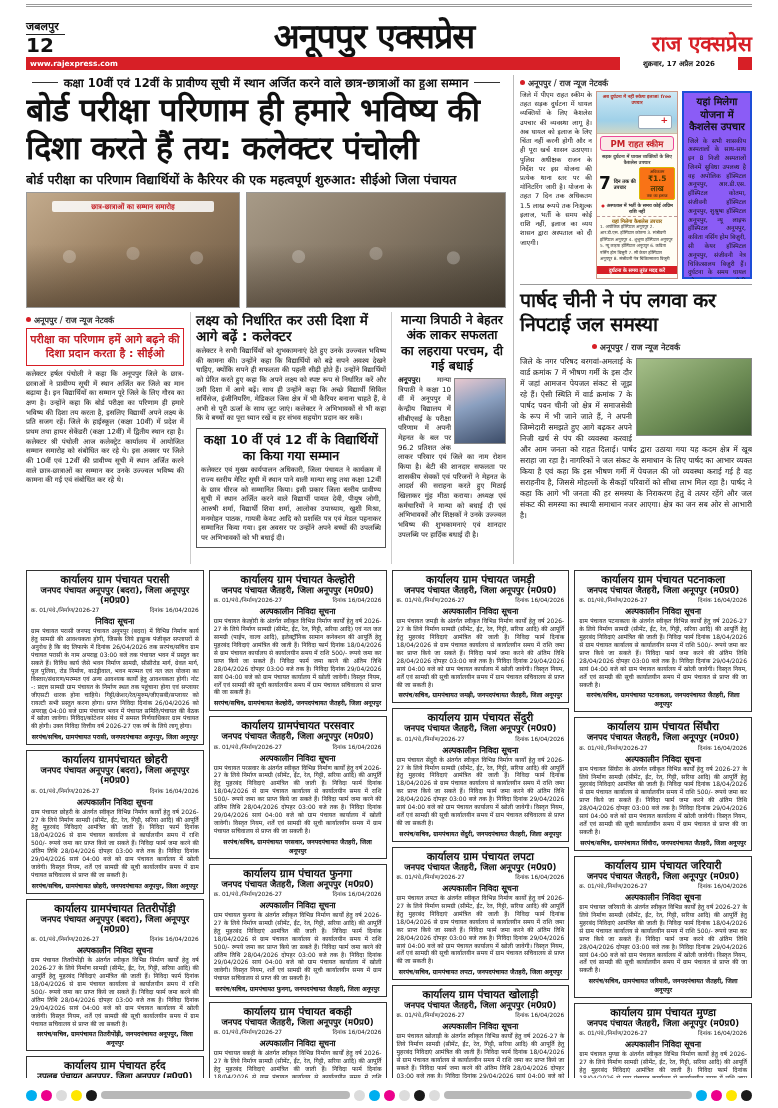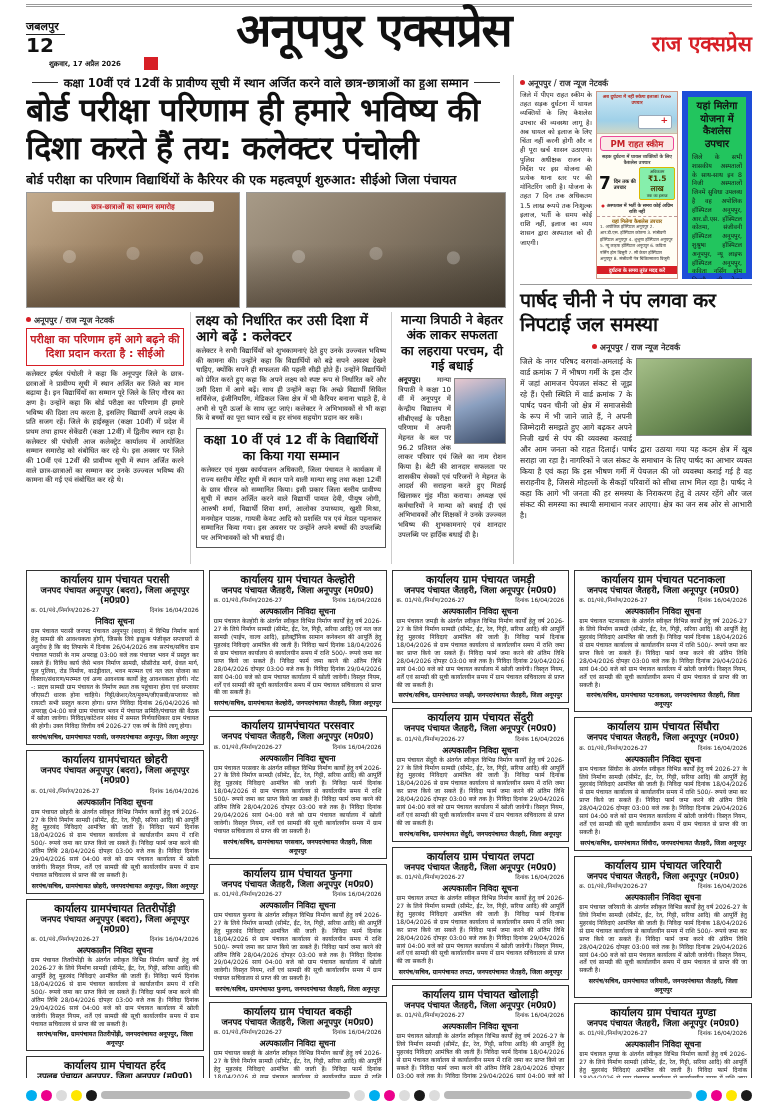--- a/index.html
+++ b/index.html
@@ -6,21 +6,21 @@
   html,body { width: 778px; background:#f2f2f2; }
   body { font-family: "DejaVu Sans", sans-serif; color:#111; }
   .page { width:778px; height:1108px; background:#fff; overflow:hidden; position:relative; padding:4px 26px 0 26px; }
   .toprule { border-top:1px solid #999; border-bottom:1px solid #999; height:3px; margin-bottom:2px; }
 
   
   .hdr { display:flex; align-items:flex-end; height:46px; }
   .hdr-left { width:120px; }
   .hdr-city { font-size:11px; font-weight:bold; border-bottom:1px solid #222; display:inline-block; padding:0 6px 1px 0; }
   .hdr-page { font-size:20px; font-weight:bold; line-height:1; }
-  .hdr-mast { flex:1; text-align:center; font-size:46px; font-weight:900; letter-spacing:-1px; line-height:1; padding-bottom:2px;margin-top:28px; }
+  .hdr-mast { flex:1; text-align:center; font-size:34px; font-weight:900; letter-spacing:-1px; line-height:1; padding-bottom:2px;margin-top:28px; }
   .hdr-right { width:150px; text-align:right; }
   .hdr-brand { font-size:21px; font-weight:900; color:#d71f26; line-height:1; }
   .redbar-row { display:flex; align-items:stretch; height:13px; margin-top:2px; }
   .redbar { background:#d71f26; color:#fff; font-size:7.5px; font-weight:bold; flex:1; display:flex; align-items:center; padding-left:4px; }
   .date-cell { width:118px; font-size:7px; font-weight:bold; text-align:center; display:flex; align-items:center; justify-content:center; }
   .red-sq { width:14px; background:#d71f26; }
 
   
   .topsec { display:flex; gap:7px; margin-top:5px; height:489px; overflow:hidden; }
   .left-wrap { width:480px; }
@@ -62,30 +62,30 @@
   .ig { width:82px; border:1px solid #c98; background:#fffdf4; font-size:5px; overflow:hidden; }
   .ig-illus { height:42px; background:linear-gradient(180deg,#cfe9f5 0%,#9fd0e8 70%,#cfd8c8 100%); position:relative; border-bottom:1px solid #cba; }
   .ig-illus-cap { position:absolute; top:1px; left:2px; right:2px; color:#b3281e; font-size:4.6px; font-weight:bold; text-align:center; }
   .ig-van { position:absolute; bottom:4px; right:5px; width:34px; height:14px; background:#fff; border-radius:2px; border:1px solid #9ab; }
   .ig-van::after { content:"+"; color:#d71f26; font-weight:bold; font-size:9px; position:absolute; right:3px; top:-1px; }
   .ig-title { text-align:center; font-size:8.5px; font-weight:900; color:#c42127; background:#fbe9e7; border:1px solid #ec4899; margin:2px 3px; border-radius:3px; padding:1px 0; }
   .ig-sub { text-align:center; font-size:4.8px; font-weight:bold; color:#444; padding:0 3px; }
   .ig-mid { display:flex; align-items:center; justify-content:center; gap:3px; margin:2px 2px; }
   .ig-7 { font-size:17px; font-weight:900; line-height:1; }
   .ig-days { font-size:5px; font-weight:bold; width:26px; line-height:1.2; }
-  .ig-amt { background:#86efac; border:1px solid #d9b900; border-radius:2px; padding:1px 2px; text-align:center; }
+  .ig-amt { background:#f97316; border:1px solid #d9b900; border-radius:2px; padding:1px 2px; text-align:center; }
   .ig-amt b { font-size:7.5px; display:block; color:#4a3800; }
   .ig-amt span { font-size:4px; display:block; }
   .ig-note { font-size:4.8px; font-weight:bold; text-align:center; color:#333; padding:0 2px; }
   .ig-note::before { content:"●"; color:#d71f26; font-size:4px; margin-right:2px; }
   .ig-list { border-top:1px dashed #b99; margin-top:2px; padding:1px 3px; }
   .ig-list-title { font-size:5px; font-weight:bold; text-align:center; color:#8a5a00; }
   .ig-hosp { font-size:4.3px; line-height:1.5; color:#333; }
   .ig-strip { background:#d71f26; color:#fff; font-size:5px; font-weight:bold; text-align:center; padding:1px 0; margin-top:2px; }
-  .cashless { flex:1; background:#22c55e; border:6px solid #1d4ed8; padding:3px 4px; }
+  .cashless { flex:1; background:#8b5cf6; border:2px solid #1d4ed8; padding:3px 4px; }
   .cash-title { font-size:10px; font-weight:800; text-align:center; line-height:1.25; margin-bottom:3px; }
   .cash-body { font-size:6.2px; line-height:1.42; text-align:justify; }
 
   .rdiv { border-top:1px solid #999; margin:5px 0 4px 0; }
   .par-head { font-size:19.5px; font-weight:800; line-height:1.22; letter-spacing:-0.3px; }
   .par-byline { justify-content:center; margin:4px 0; }
   .par-body { font-size:7.6px; line-height:1.45; text-align:justify; }
   .par-photo { float:right; width:116px; height:78px; margin:2px 0 2px 4px; border:1px solid #888; background:linear-gradient(150deg,#a7c08a 0%,#6d8c55 55%,#3f5a33 100%); }
 
   
@@ -115,20 +115,21 @@
     <div class="hdr-left">
       <div class="hdr-city">जबलपुर</div>
       <div class="hdr-page">12</div>
     </div>
     <div class="hdr-mast">अनूपपुर एक्सप्रेस</div>
     <div class="hdr-right">
       <div class="hdr-brand">राज एक्सप्रेस</div>
     </div>
   </div>
   <div class="redbar-row">
+    <div class="redbar">www.rajexpress.com</div>
     <div class="date-cell">शुक्रवार, 17 अप्रैल 2026</div>
     <div class="red-sq"></div>
   </div>
 
   <div class="topsec">
     <div class="left-wrap">
       <div class="kicker">कक्षा 10वीं एवं 12वीं के प्रावीण्य सूची में स्थान अर्जित करने वाले छात्र-छात्राओं का हुआ सम्मान</div>
       <div class="lead-head">बोर्ड परीक्षा परिणाम ही हमारे भविष्य की दिशा करते हैं तय: कलेक्टर पंचोली</div>
       <div class="lead-sub">बोर्ड परीक्षा का परिणाम विद्यार्थियों के कैरियर की एक महत्वपूर्ण शुरुआत: सीईओ जिला पंचायत</div>
       <div class="photos">

